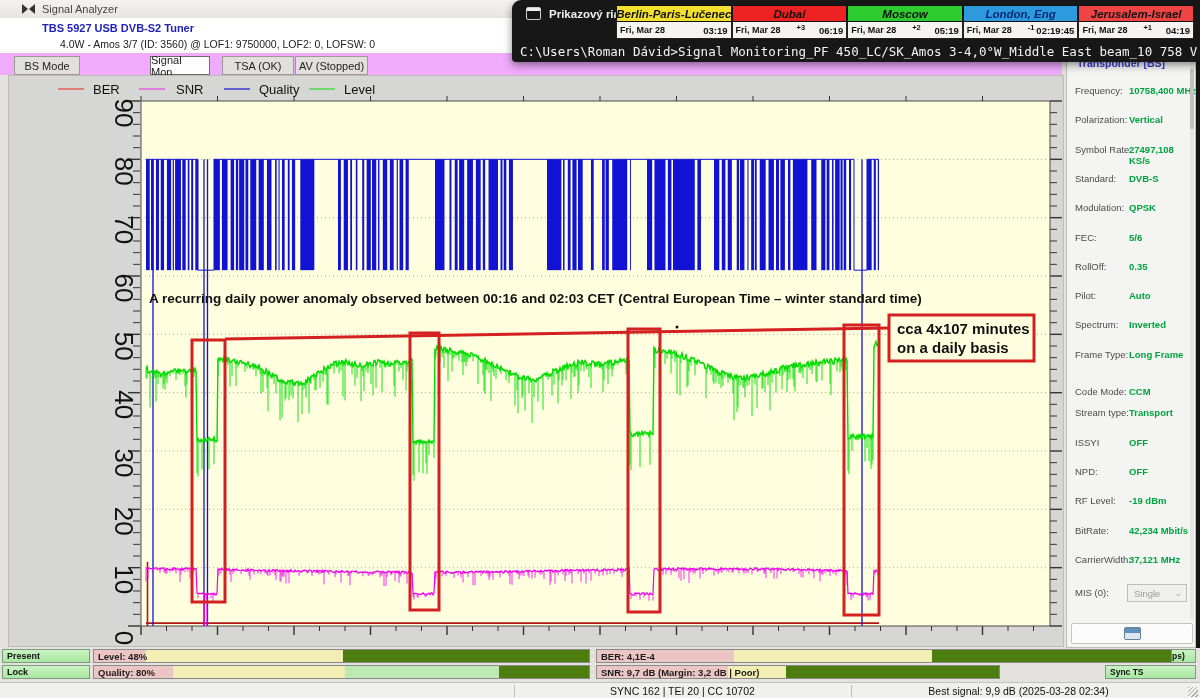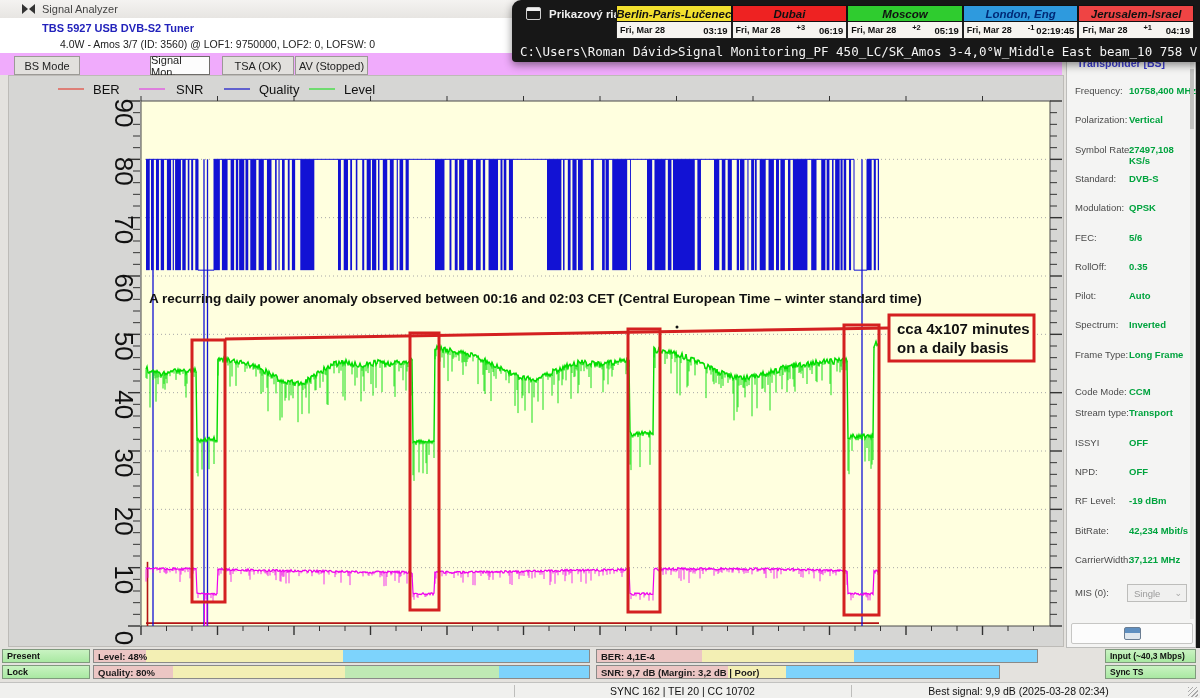--- a/index.html
+++ b/index.html
@@ -40,21 +40,21 @@
     border:1px solid #c6c6c4;border-radius:2px;display:flex;align-items:center;justify-content:center;}
   .pbtn-icon{width:15px;height:11px;border:1px solid #6a7d92;border-radius:2px;
     background:linear-gradient(#5f8fc0 0 45%,#dfe7ee 45% 100%);}
   .panel-scroll{position:absolute;right:1px;top:8px;width:4px;height:560px;background:#e6e6e4;}
   .panel-scroll .thumb{position:absolute;left:0;top:10px;width:4px;height:60px;background:#c2c2c0;}
   .blackstrip{position:absolute;left:1196px;top:0;width:4px;height:648px;background:#151515;}
   
   .ind{position:absolute;height:14px;border:1px solid #7f9a7d;box-sizing:border-box;
     background:linear-gradient(#c9f3c2,#a9e8a2);font-size:9px;font-weight:bold;color:#111;
     display:flex;align-items:center;padding-left:4px;overflow:hidden;white-space:nowrap;}
-  .meter{position:absolute;height:14px;border:1px solid #8a8a88;box-sizing:border-box;background:#7dd3fc;overflow:hidden;}
+  .meter{position:absolute;height:14px;border:1px solid #8a8a88;box-sizing:border-box;background:#4d7c0f;overflow:hidden;}
   .meter .seg{position:absolute;top:0;height:100%;}
   .meter .mlabel{position:absolute;left:4px;top:1px;font-size:9.5px;font-weight:bold;color:#1a1a1a;white-space:nowrap;}
   
   .statusbar{position:absolute;left:0;top:682px;width:1200px;height:16px;background:#f0f0ee;
     border-top:1px solid #c2c2c0;font-size:10.5px;color:#111;}
   .statussec{position:absolute;top:1px;height:14px;display:flex;align-items:center;justify-content:center;}
   .statusdiv{position:absolute;top:2px;width:1px;height:12px;background:#bdbdbb;}
   .grip{position:absolute;right:2px;top:4px;width:10px;height:10px;
     background:repeating-linear-gradient(135deg,#aaa 0 1px,transparent 1px 3px);}
   
@@ -494,21 +494,21 @@
 <div id="meters">
     <div class="ind" style="left: 2px; top: 649px; width: 88px;">Present</div>
     <div class="ind" style="left: 2px; top: 665px; width: 88px;">Lock</div>
     <div class="ind" style="left: 1105px; top: 649px; width: 91px; font-size: 8.5px;">Input (~40,3 Mbps)</div>
     <div class="ind" style="left: 1105px; top: 665px; width: 91px; font-size: 8.5px;">Sync TS</div>
     <div class="meter" style="left: 93px; top: 649px; width: 497px;">
       <div class="seg" style="left: 0%; width: 10.5%; background: rgb(236, 198, 196);"></div>
       <div class="seg" style="left: 10.5%; width: 39.8%; background: rgb(243, 239, 180);"></div>
       <div class="mlabel">Level: 48%</div>
     </div>
-    <div class="meter" style="left: 596px; top: 649px; width: 442px;">
+    <div class="meter" style="left: 596px; top: 649px; width: 576px;">
       <div class="seg" style="left: 0%; width: 23.8%; background: rgb(236, 198, 196);"></div>
       <div class="seg" style="left: 23.8%; width: 34.5%; background: rgb(243, 239, 180);"></div>
       <div class="mlabel">BER: 4,1E-4</div>
     </div>
     <div class="meter" style="left: 93px; top: 665px; width: 497px;">
       <div class="seg" style="left: 0%; width: 15.9%; background: rgb(236, 198, 196);"></div>
       <div class="seg" style="left: 15.9%; width: 34.8%; background: rgb(243, 239, 180);"></div>
       <div class="seg" style="left: 50.7%; width: 31.2%; background: rgb(191, 233, 180);"></div>
       <div class="mlabel">Quality: 80%</div>
     </div>

